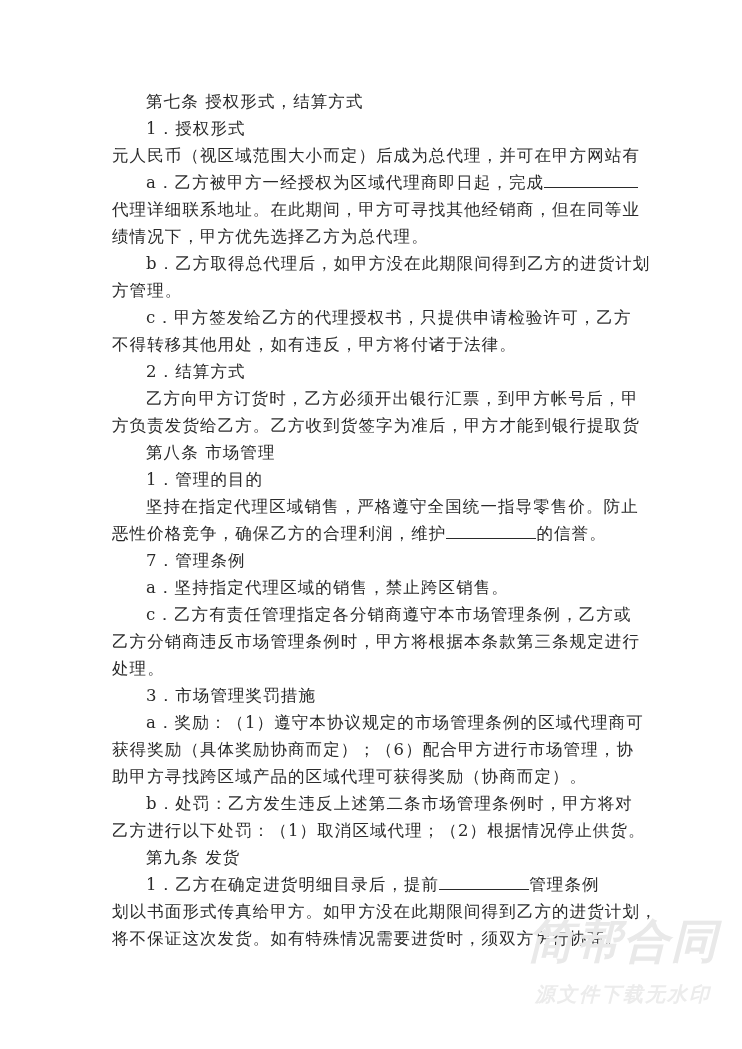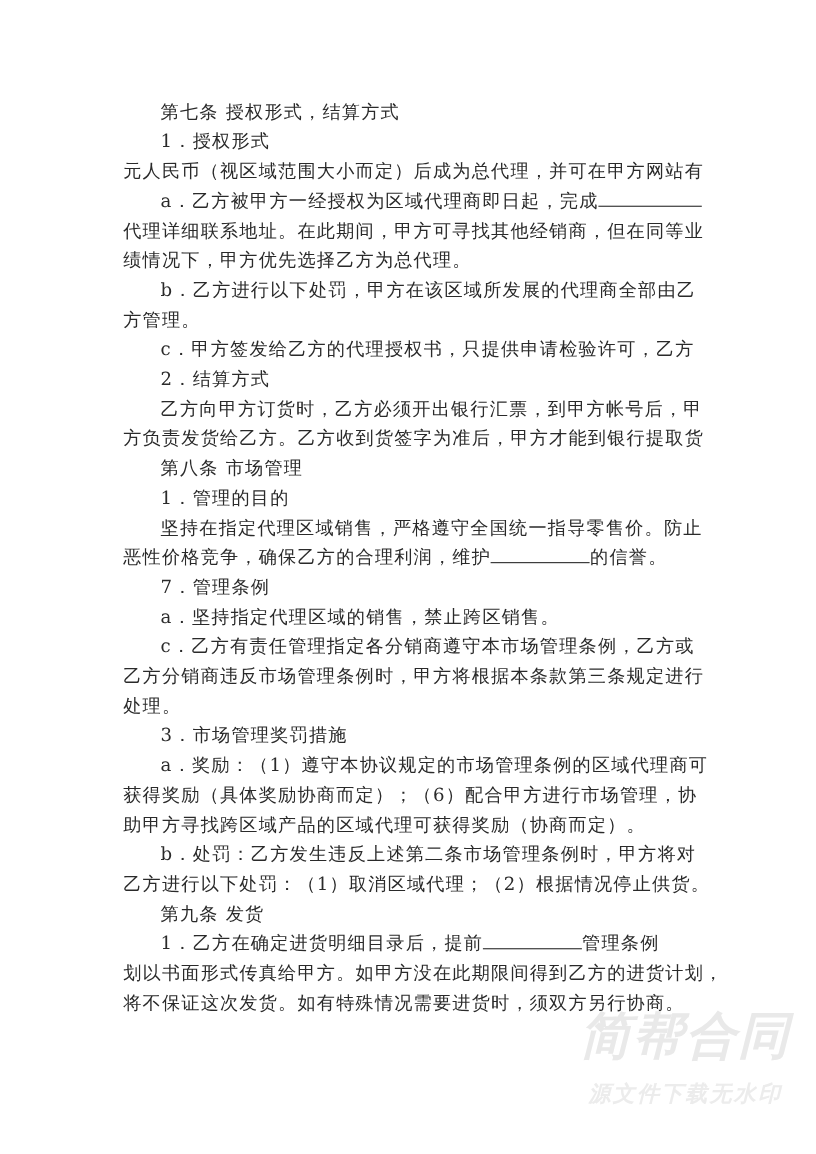--- a/index.html
+++ b/index.html
@@ -70,23 +70,24 @@
 <body>
 
 <div class="page">
 
   <div class="line indent">第七条 授权形式，结算方式</div>
   <div class="line indent">1．授权形式</div>
   <div class="line">元人民币（视区域范围大小而定）后成为总代理，并可在甲方网站有</div>
   <div class="line indent"><span>a．乙方被甲方一经授权为区域代理商即日起，完成</span><span class="blank" style="width:94px;"></span></div>
   <div class="line">代理详细联系地址。在此期间，甲方可寻找其他经销商，但在同等业</div>
   <div class="line">绩情况下，甲方优先选择乙方为总代理。</div>
-  <div class="line indent">b．乙方进行以下处罚，甲方在该区域所发展的代理商全部由乙</div>
+  <div class="line indent">b．乙方取得总代理后，如甲方没在此期限间得到乙方的进货计划</div>
   <div class="line">方管理。</div>
   <div class="line indent">c．甲方签发给乙方的代理授权书，只提供申请检验许可，乙方</div>
+  <div class="line">不得转移其他用处，如有违反，甲方将付诸于法律。</div>
   <div class="line indent">2．结算方式</div>
   <div class="line indent">乙方向甲方订货时，乙方必须开出银行汇票，到甲方帐号后，甲</div>
   <div class="line">方负责发货给乙方。乙方收到货签字为准后，甲方才能到银行提取货</div>
 
   <div class="line indent">第八条 市场管理</div>
   <div class="line indent">1．管理的目的</div>
   <div class="line indent">坚持在指定代理区域销售，严格遵守全国统一指导零售价。防止</div>
   <div class="line"><span>恶性价格竞争，确保乙方的合理利润，维护</span><span class="blank" style="width:90px;"></span><span>的信誉。</span></div>
   <div class="line indent">7．管理条例</div>
   <div class="line indent">a．坚持指定代理区域的销售，禁止跨区销售。</div>

